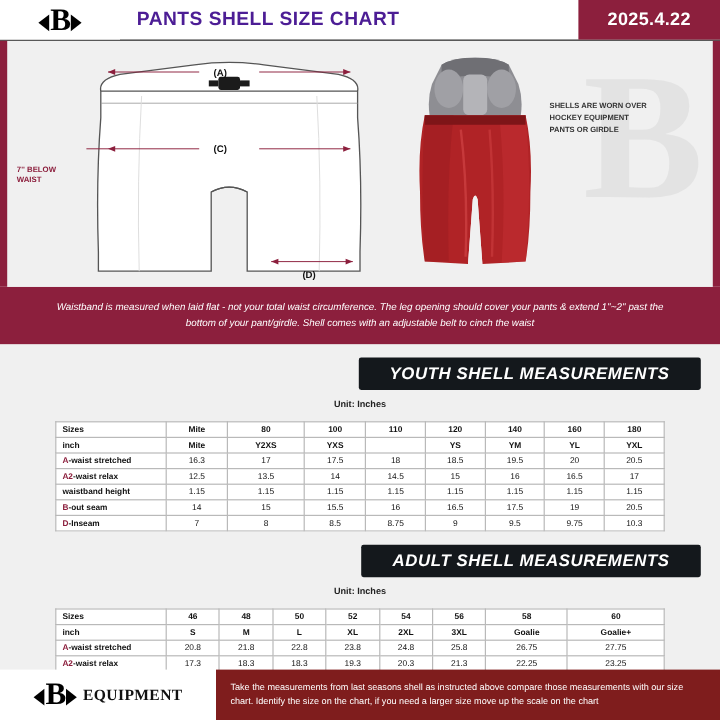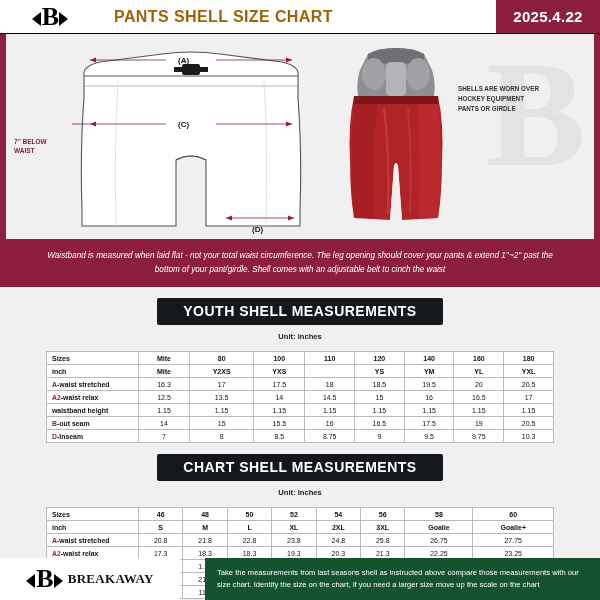--- a/index.html
+++ b/index.html
@@ -43,24 +43,24 @@
   }
   .logo-b .wing.left { border-right: 9px solid #000; margin-right: 1px; }
   .logo-b .wing.right { border-left: 9px solid #000; margin-left: 1px; }
   .header-title {
     flex: 1;
     display: flex; align-items: center;
     padding-left: 14px;
     font-size: 16px;
     font-weight: bold;
     letter-spacing: .4px;
-    color: #a16207;
+    color: #4c1d95;
   }
   .header-date {
-    width: 104px;
+    width: 118px;
     background: #8c1f3d;
     color: #fff;
     display: flex; align-items: center; justify-content: center;
     font-size: 15px;
     font-weight: bold;
     letter-spacing: .3px;
   }
   
   .diagram-zone {
     position: relative;
@@ -110,23 +110,24 @@
     background: #8c1f3d;
     color: #fff;
     text-align: center;
     padding: 10px 40px 11px;
     font-size: 8.2px;
     line-height: 1.65;
     font-style: italic;
   }
   
   .section-title-wrap {
-    display: flex; justify-content: center;
-    padding: 11px 4px 7px;
+    display: flex; justify-content: flex-end;
+    padding: 11px 16px 7px;
     background: #f0f0f0;
+    font-style: italic;
   }
   .section-title {
     background: #14181c;
     color: #fff;
     font-size: 14px;
     font-weight: bold;
     letter-spacing: .5px;
     padding: 5px 26px 6px;
     border-radius: 2px;
   }
@@ -177,26 +178,26 @@
   }
   .footer-logo .name {
     font-family: "Liberation Serif", serif;
     font-weight: bold;
     font-size: 13px;
     letter-spacing: .3px;
     color: #111;
   }
   .footer-text {
     flex: 1;
-    background: #14532d;
+    background: #7f1d1d;
     color: #fff;
     font-size: 7.6px;
     line-height: 1.55;
     padding: 6px 10px 6px 12px;
-    display: flex; align-items: center; margin-left: 25px;
+    display: flex; align-items: center;
   }
   .spacer-bottom { height: 42px; }
 </style>
 </head>
 <body>
 
 <div class="page">
 
   <div class="header">
     <div class="logo-cell">
@@ -361,21 +362,21 @@
             <td>9</td>
             <td>9.5</td>
             <td>9.75</td>
             <td>10.3</td>
           </tr>
         </tbody>
     </table>
   </div>
 
   <div class="section-title-wrap">
-    <div class="section-title">CHART SHELL MEASUREMENTS</div>
+    <div class="section-title">ADULT SHELL MEASUREMENTS</div>
   </div>
   <div class="unit">Unit: Inches</div>
   <div class="tbl-wrap">
     <table>
       <tbody id="adult-body">
           <tr class="head">
             <td class="rowhdr">Sizes</td>
             <td>46</td>
             <td>48</td>
             <td>50</td>
@@ -455,18 +456,18 @@
     </table>
   </div>
 
   <div class="spacer-bottom"></div>
 
   <div class="footer">
     <div class="footer-logo">
       <span class="logo-b">
         <span class="wing left"></span>B<span class="wing right"></span>
       </span>
-      <span class="name">BREAKAWAY</span>
+      <span class="name">EQUIPMENT</span>
     </div>
     <div class="footer-text">Take the measurements from last seasons shell as instructed above compare those measurements  with our size chart. Identify the size on the chart, if you need a larger size move up the scale on the chart</div>
   </div>
 
 </div>
 
 </body></html>

